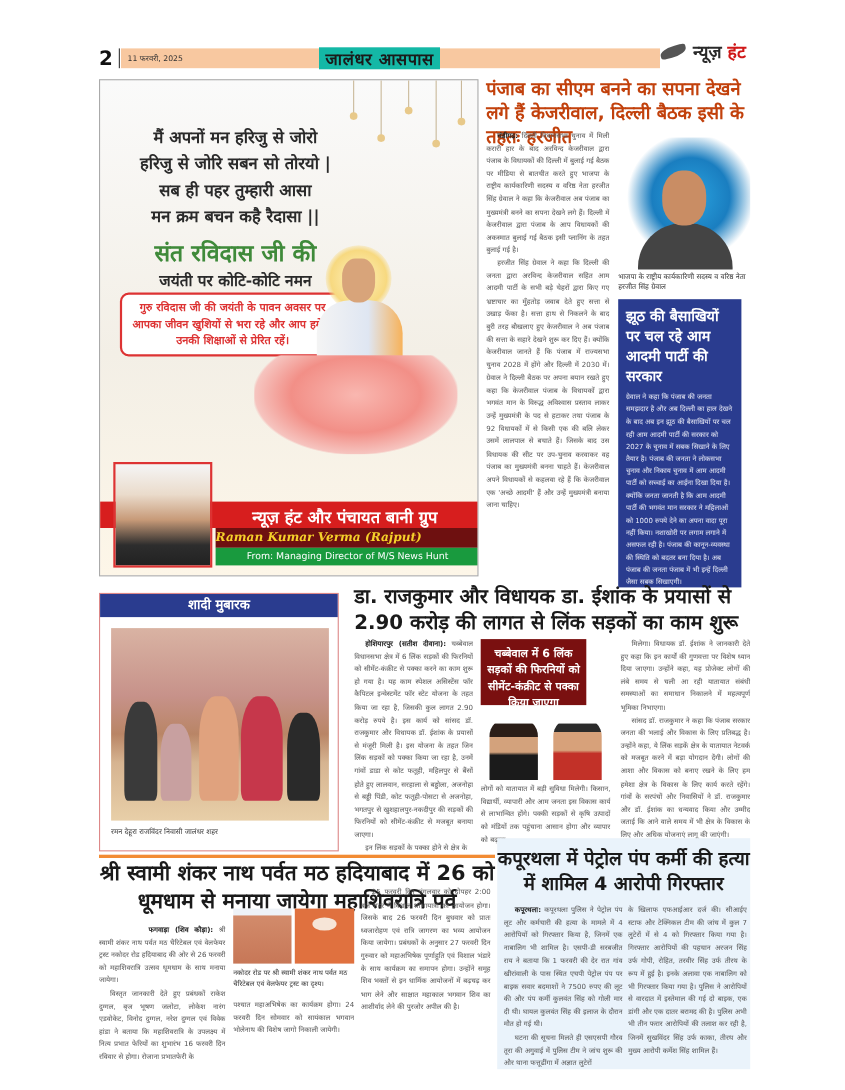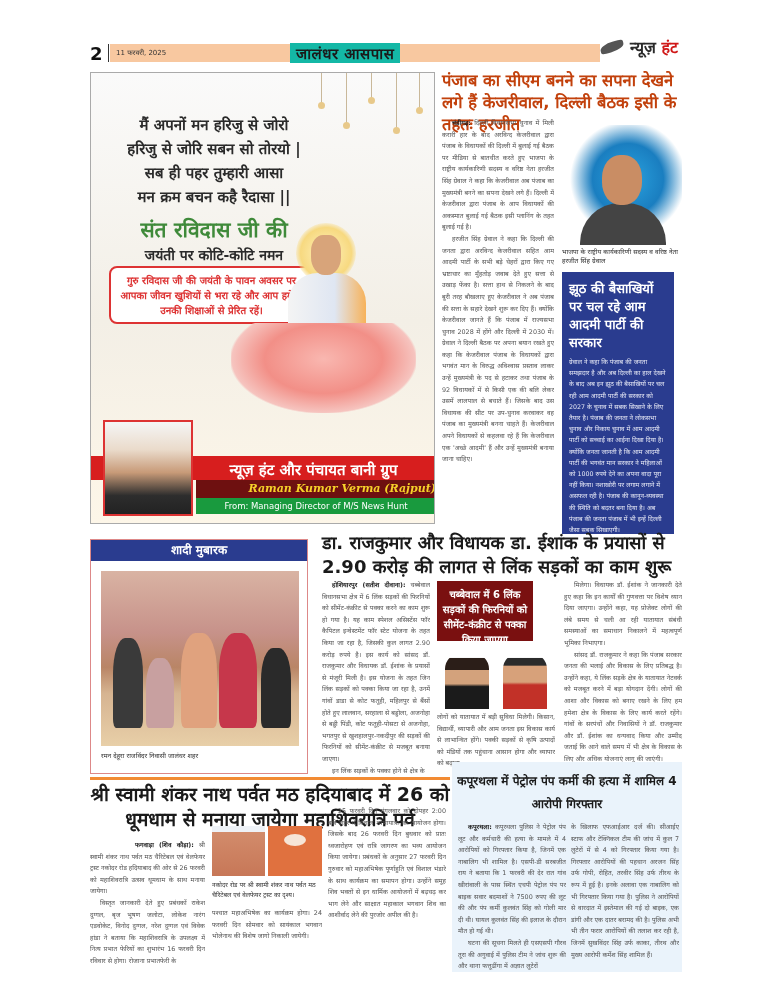--- a/index.html
+++ b/index.html
@@ -29,21 +29,21 @@
   .ad-figure .halo { position: absolute; left: 30px; top: 0; width: 60px; height: 60px; border-radius: 50%; background: radial-gradient(circle, #fff3c0 0%, #f7d980 60%, rgba(255,255,255,0) 75%); }
   .ad-figure .head { position: absolute; left: 45px; top: 12px; width: 30px; height: 40px; background: #d8a47a; border-radius: 40% 40% 45% 45%; }
   .ad-figure .body { position: absolute; left: 22px; top: 50px; width: 78px; height: 110px; background: linear-gradient(90deg, #f4f4f4 0%, #dfe6f2 60%, #f7b25a 100%); border-radius: 30px 30px 10px 10px; }
   .ad-lotus { position: absolute; left: 140px; top: 250px; width: 185px; height: 90px; background: radial-gradient(ellipse at 50% 40%, #f9b7b0 0%, #f28f87 45%, #f6c4bf 70%, rgba(255,255,255,0) 72%); }
   .ad-lamps { position: absolute; left: 220px; top: 0; width: 120px; height: 70px; }
   .ad-lamps span { position: absolute; top: 0; width: 1px; background: #c9b89a; }
   .ad-lamps span::after { content: ""; position: absolute; left: -3px; bottom: -6px; width: 7px; height: 7px; background: #e8c98a; border-radius: 50%; }
   .ad-photo { position: absolute; left: 12px; top: 347px; width: 90px; height: 96px; border: 2px solid #d33; background: linear-gradient(180deg, #f5f5f5 0%, #eadbcb 30%, #c79a78 55%, #2d2d2d 80%, #222 100%); }
   .ad-band1 { position: absolute; left: 0; top: 383px; width: 345px; height: 24px; background: #d71e1e; }
   .ad-band1-text { position: absolute; left: 110px; top: 386px; width: 225px; text-align: center; font-size: 15px; font-weight: bold; color: #fff; }
-  .ad-band2 { position: absolute; left: 105px; top: 407px; width: 240px; height: 18px; background: #6e1010; text-align: right; font-size: 11px; font-style: italic; font-weight: bold; color: #f6d12a; line-height: 18px; font-family: "DejaVu Serif", serif; }
+  .ad-band2 { position: absolute; left: 105px; top: 407px; width: 240px; height: 18px; background: #6e1010; text-align: left; font-size: 11px; font-style: italic; font-weight: bold; color: #f6d12a; line-height: 18px; font-family: "DejaVu Serif", serif; }
   .ad-band3 { position: absolute; left: 105px; top: 425px; width: 240px; height: 16px; background: #199a3e; text-align: center; font-size: 8.5px; color: #fff; line-height: 16px; }
 
   
   .lead-headline { position: absolute; left: 352px; top: 30px; width: 240px; font-size: 16.5px; line-height: 22px; font-weight: bold; color: #c2410c; }
   .col-text { font-size: 6.4px; line-height: 11.6px; color: #555; text-align: justify; }
   .lead-col { position: absolute; left: 352px; top: 78px; width: 112px; height: 415px; overflow: hidden; }
   .lead-col p { text-indent: 10px; margin-bottom: 0; }
   .lead-col .dateline { font-weight: bold; color: #222; }
   .portrait { position: absolute; left: 472px; top: 85px; width: 120px; height: 120px; background: radial-gradient(circle at 55% 45%, #2aa3e0 0%, #1a7ec0 38%, #ffffff 62%); overflow: hidden; }
   .portrait .face { position: absolute; left: 40px; top: 30px; width: 40px; height: 50px; background: #c98d64; border-radius: 45%; }
@@ -84,21 +84,21 @@
   .shiv-photos .t1 { position: absolute; left: 0; top: 0; width: 53px; height: 50px; background: linear-gradient(180deg, #eef2f7 0%, #eef2f7 12%, #d28b6b 13%, #c77757 100%); }
   .shiv-photos .t2 { position: absolute; left: 56px; top: 0; width: 54px; height: 50px; background: #e0713f; }
   .shiv-photos .t2::after { content: ""; position: absolute; left: 16px; top: 8px; width: 22px; height: 12px; border-radius: 50%; background: #f6e5d7; }
   .shiv-photo-caption { position: absolute; left: 122px; top: 840px; width: 110px; font-size: 6.3px; line-height: 9.5px; color: #333; }
   .shiv-col2 { position: absolute; left: 122px; top: 868px; width: 110px; height: 62px; overflow: hidden; }
   .shiv-col3 { position: absolute; left: 238px; top: 766px; width: 118px; height: 144px; overflow: hidden; }
   .shiv-col3 p { text-indent: 10px; }
 
   
   .kap-box { position: absolute; left: 362px; top: 722px; width: 230px; height: 210px; background: #eaf3fb; }
-  .kap-headline { position: absolute; left: 362px; top: 730px; width: 230px; font-size: 12px; line-height: 23px; font-weight: bold; color: #1a1a1a; text-align: center; }
+  .kap-headline { position: absolute; left: 362px; top: 730px; width: 230px; font-size: 17px; line-height: 23px; font-weight: bold; color: #1a1a1a; text-align: center; }
   .kap-col1 { position: absolute; left: 368px; top: 782px; width: 108px; height: 148px; overflow: hidden; }
   .kap-col1 p { text-indent: 10px; }
   .kap-col1 .dateline { font-weight: bold; color: #222; }
   .kap-col2 { position: absolute; left: 481px; top: 782px; width: 108px; height: 148px; overflow: hidden; }
 </style>
 </head>
 <body>
 
 <div class="page">
 

